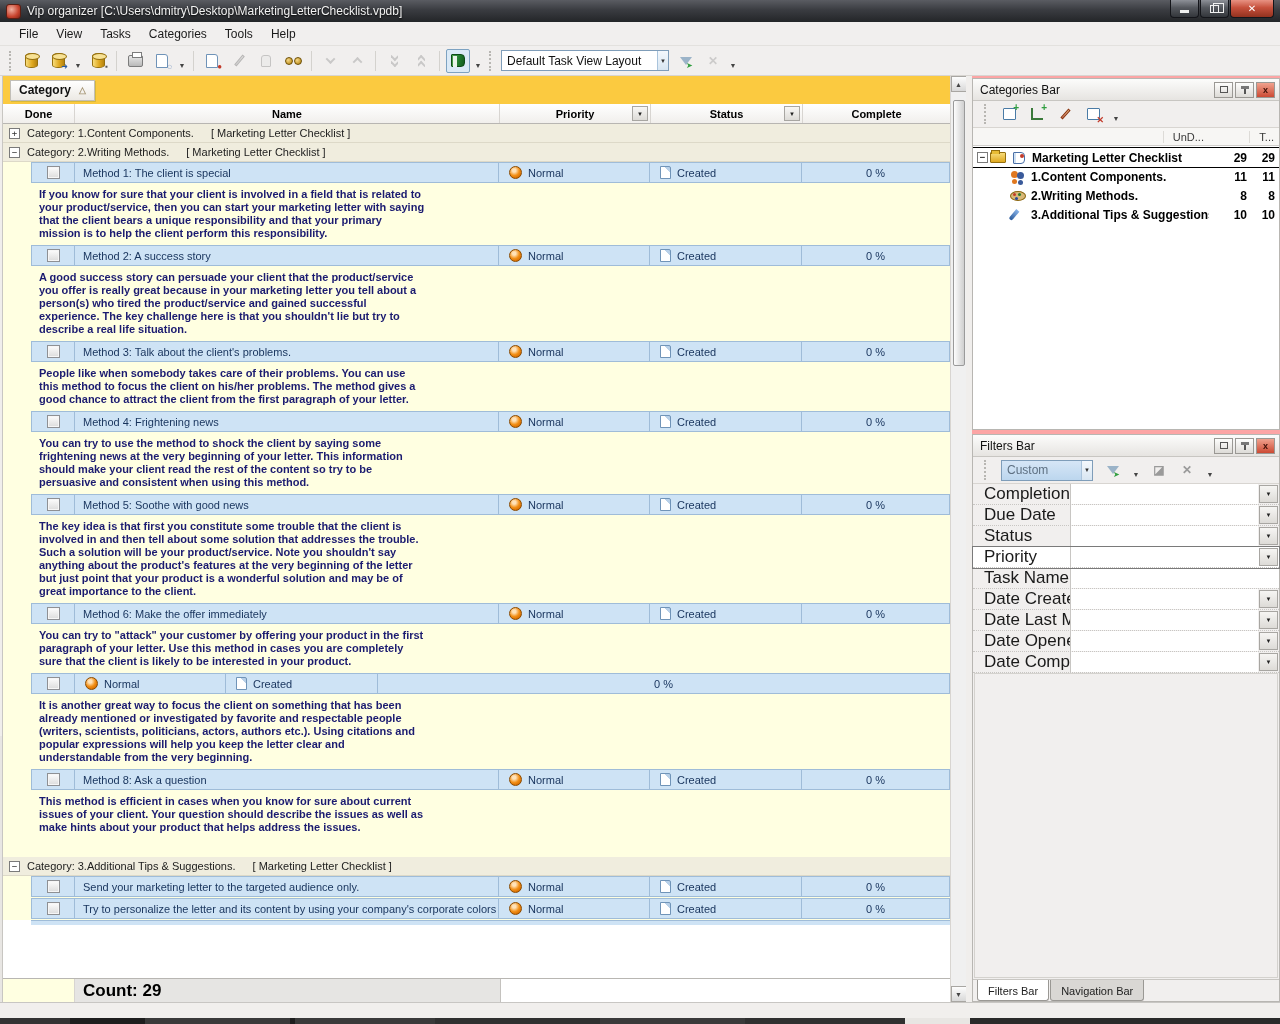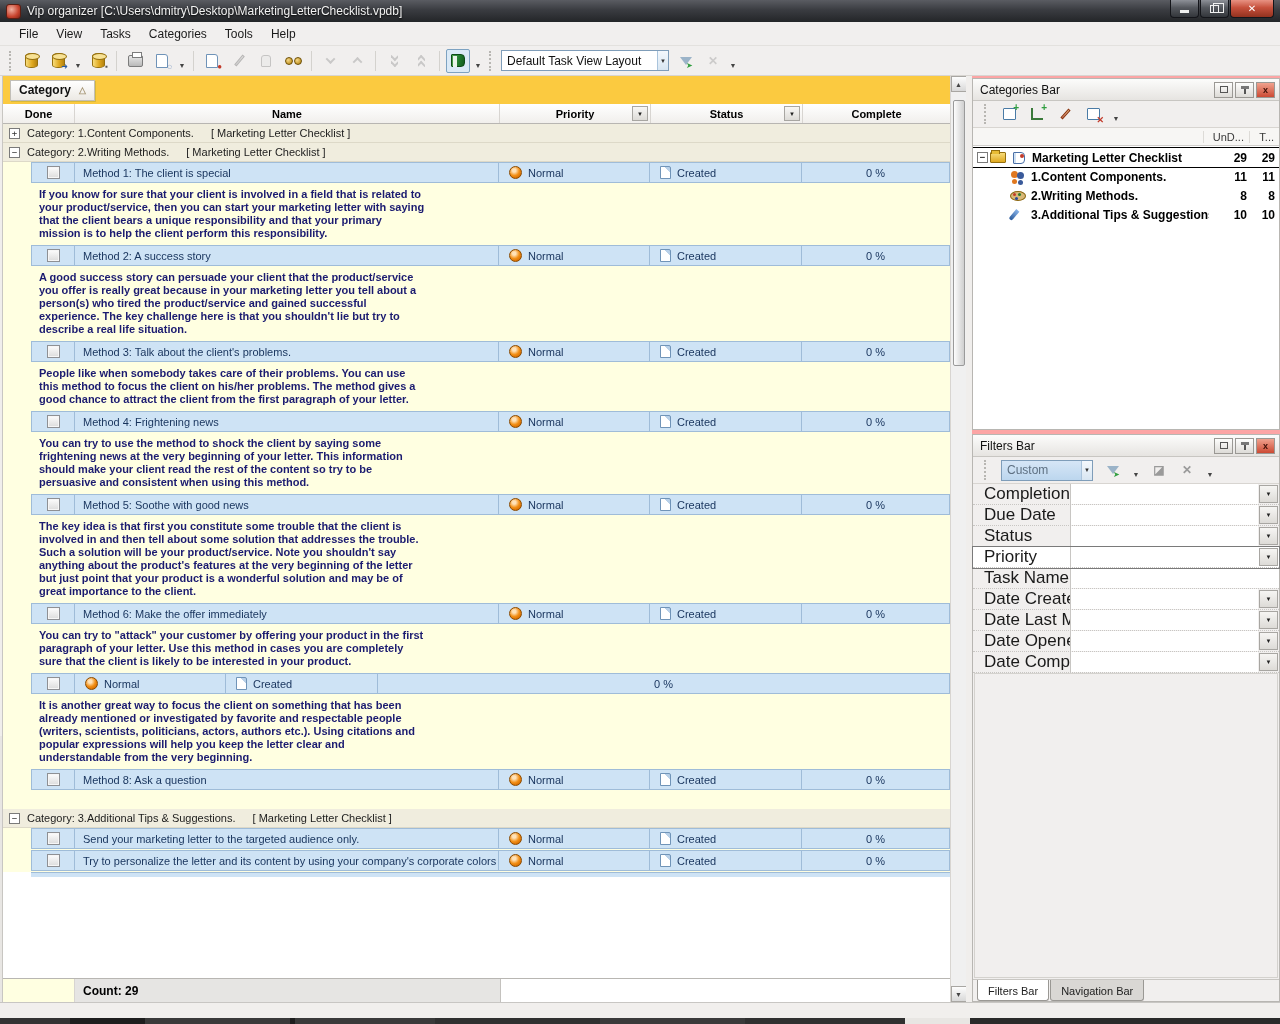--- a/index.html
+++ b/index.html
@@ -83,21 +83,21 @@
   .prio-orb { width:13px; height:13px; border-radius:50%; border:1px solid #8a4a00; background:radial-gradient(circle at 38% 32%, #ffe2b8 0 16%, #f29018 50%, #d86e00 78%, #a85200); flex:none; }
   .status-page { width:11px; height:13px; background:linear-gradient(225deg,#b8d0e8 0 4px,#ffffff 4px); border:1px solid #7094b8; border-radius:0 2px 0 0; flex:none; }
 
   .desc-row { background:#ffffe1; padding:4px 0 5px 36px; }
   .desc-row p { width:386px; font-size:11px; font-weight:bold; color:#1b1b70; line-height:13px; }
   .spacer-row { height:18px; background:#ffffe1; }
   .clipped-row { height:5px; background:#cee3f5; border-top:1px solid #9fbcd8; margin-left:28px; }
 
   .grid-footer { flex:none; height:24px; border-top:1px solid #b8b6b2; display:flex; background:#fff; }
   .gf-left { width:72px; background:#ffffe1; border-right:1px solid #d8d5d1; }
-  .gf-count { width:426px; background:#e6e5e3; border-right:1px solid #c4c2be; display:flex; align-items:center; padding-left:8px; font-weight:bold; font-size:12px; color:#000; }
+  .gf-count { width:426px; background:#e6e5e3; border-right:1px solid #c4c2be; display:flex; align-items:center; padding-left:8px; font-weight:bold; font-size:17px; color:#000; }
   .gf-rest { flex:1; }
 
   
   .vscroll { width:16px; background:#f0f0f0; border-left:1px solid #d8d5d1; display:flex; flex-direction:column; align-items:center; }
   .sb-arrow { width:16px; height:16px; background:linear-gradient(#fdfdfd,#d8d8d8); border:1px solid #a8a6a2; display:flex; align-items:center; justify-content:center; font-size:7px; color:#444; flex:none; }
   .sb-thumb { width:12px; height:266px; margin-top:8px; background:linear-gradient(90deg,#fdfdfd,#cfcfcf); border:1px solid #9a9a9a; border-radius:2px; }
   .sb-track-fill { flex:1; }
 
   
   .splitter { width:6px; background:#f0eeec; }
@@ -114,21 +114,21 @@
   .pin-sh:before { content:""; position:absolute; top:0; left:-3px; width:8px; height:3px; background:#777; }
 
   .panel-toolbar { height:27px; background:#f1efee; border-bottom:1px solid #d8d5d1; display:flex; align-items:center; padding-left:8px; gap:8px; flex:none; }
   .ptb-icon { width:20px; height:20px; display:flex; align-items:center; justify-content:center; position:relative; }
   .icon-page2 { width:13px; height:12px; background:#fff; border:1px solid #4a7ba6; border-radius:1px; }
   .plus-badge { position:absolute; right:0; top:-1px; color:#2f9e3f; font-weight:bold; font-size:10px; line-height:10px; }
   .x-badge { position:absolute; right:-1px; bottom:-1px; color:#c23a2a; font-weight:bold; font-size:9px; line-height:9px; }
   .tree-glyph { width:12px; height:12px; border-left:2px solid #3a7a3a; border-bottom:2px solid #3a7a3a; position:relative; }
   .pencil-red { width:3px; height:12px; background:linear-gradient(#f0b060,#c04a2a); border:1px solid #8a3510; transform:rotate(42deg); }
 
-  .tree-header { height:18px; display:flex; align-items:center; background:#f7f6f4; border-bottom:1px solid #d0cecb; font-size:11px; color:#3a3a3a; flex:none; }
+  .tree-header { height:18px; display:flex; align-items:center; background:#f7f6f4; border-bottom:1px solid #d0cecb; font-size:11px; color:#3a3a3a; flex:none;gap:40px; }
   .th-fill { flex:1; }
   .th-col { padding-right:5px; text-align:right; border-left:1px solid #dddbd7; }
   .th-und { width:46px; } .th-t { width:30px; }
 
   .tree { flex:1; background:#fff; padding-top:2px; overflow:hidden; }
   .tree-row { height:19px; display:flex; align-items:center; font-size:12px; font-weight:bold; color:#000; padding-left:4px; }
   .tree-row.child { padding-left:34px; }
   .tree-row.selected { outline:1px solid #000; background:#fff; }
   .tree-row .t-label { flex:1; white-space:nowrap; overflow:hidden; margin-left:5px; }
   .t-count { width:42px; text-align:right; padding-right:4px; } .t-count2 { width:28px; text-align:right; padding-right:4px; }
@@ -451,20 +451,23 @@
         <span class="prio-orb"></span>
         <span>Normal</span>
       </div>
       <div class="cell c-status">
         <span class="status-page"></span>
         <span>Created</span>
       </div>
       <div class="cell c-complete">0 %</div>
     </div>
   </div>
+          <div class="desc-row">
+    <p>This method is efficient in cases when you know for sure about current issues of your client. Your question should describe the issues as well as make hints about your product that helps address the issues.</p>
+  </div>
           <div class="spacer-row"></div>
           <div class="group-row">
     <span class="expand-box">−</span>
     <span>Category: 3.Additional Tips &amp; Suggestions.</span>
     <span class="group-suffix">[ Marketing Letter Checklist ]</span>
   </div>
           <div class="task-row">
     <div class="task-cells">
       <div class="cell c-check">
         <span class="checkbox"></span>

